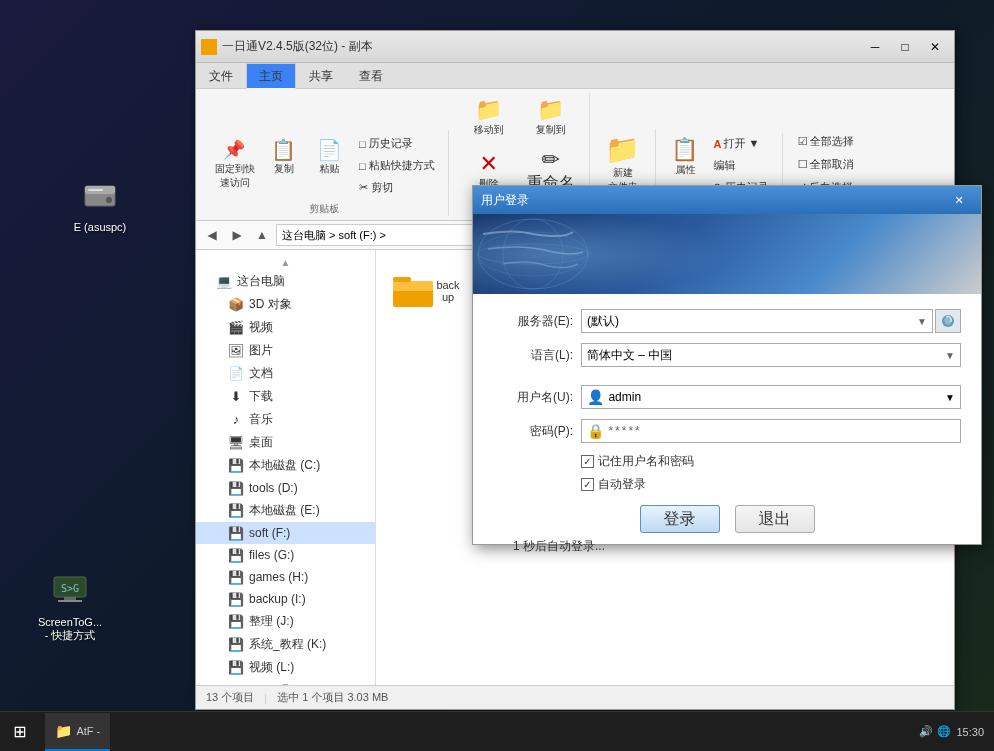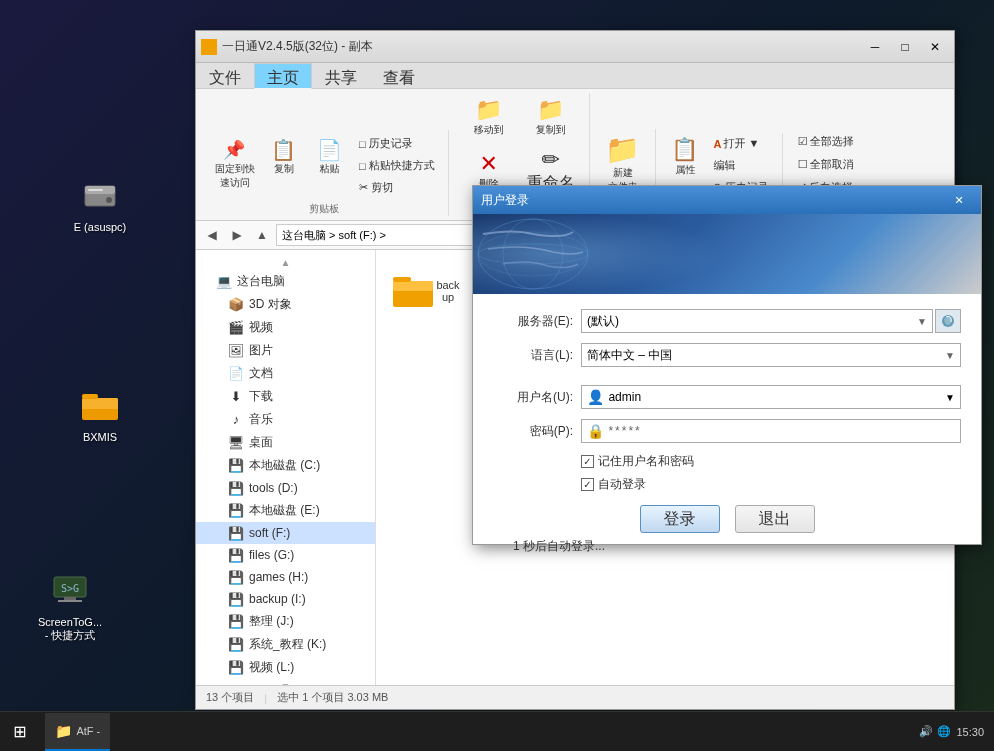--- a/index.html
+++ b/index.html
@@ -167,28 +167,28 @@
 
     .ribbon-tabs {
       display: flex;
       background: #e0e0e0;
       border-bottom: 1px solid #ccc;
       height: 26px;
     }
 
     .ribbon-tab {
       padding: 4px 12px;
-      font-size: 16px;
+      font-size: 12px;
       cursor: pointer;
       color: #333;
       border: 1px solid transparent;
     }
 
     .ribbon-tab.active {
-      background: #7dd3fc;
+      background: #3b82f6;
       border-color: #ccc #ccc #f5f5f5 #ccc;
       margin-bottom: -1px;
     }
 
     .ribbon-content {
       display: flex;
       align-items: flex-end;
       padding: 4px 5px;
       gap: 2px;
       min-height: 80px;
@@ -569,31 +569,20 @@
       <svg width="40" height="40" viewBox="0 0 40 40">
         <rect x="5" y="12" width="30" height="20" rx="2" fill="#888" stroke="#666" stroke-width="1"></rect>
         <rect x="5" y="12" width="30" height="8" rx="2" fill="#aaa"></rect>
         <circle cx="29" cy="26" r="3" fill="#555"></circle>
         <rect x="8" y="15" width="15" height="2" rx="1" fill="#ddd"></rect>
       </svg>
     </div>
     <div class="icon-label">E (asuspc)</div>
   </div>
 
-  <div class="desktop-icon" style="left:60px; top:380px;">
-    <div class="icon-img">
-      <svg width="40" height="40" viewBox="0 0 40 40">
-        <rect x="2" y="14" width="36" height="22" rx="2" fill="#f0a000"></rect>
-        <rect x="2" y="14" width="36" height="22" rx="2" fill="#ffc040" clip-path="inset(0 0 11 0)"></rect>
-        <rect x="2" y="10" width="16" height="5" rx="2" fill="#f0a000"></rect>
-        <rect x="2" y="14" width="36" height="22" rx="2" fill="#e89000" opacity="0.3"></rect>
-      </svg>
-    </div>
-    <div class="icon-label">BXMIS</div>
-  </div>
 
   <div class="desktop-icon" style="left:30px; top:565px;">
     <div class="icon-img">
       <svg width="40" height="40" viewBox="0 0 40 40">
         <rect x="4" y="8" width="32" height="20" rx="2" fill="#2a4a2a" stroke="#4a6a4a"></rect>
         <text x="20" y="23" text-anchor="middle" fill="#8bc" font-size="10" font-family="monospace">S&gt;G</text>
         <rect x="14" y="28" width="12" height="3" fill="#666"></rect>
         <rect x="8" y="31" width="24" height="2" fill="#888"></rect>
       </svg>
     </div>

